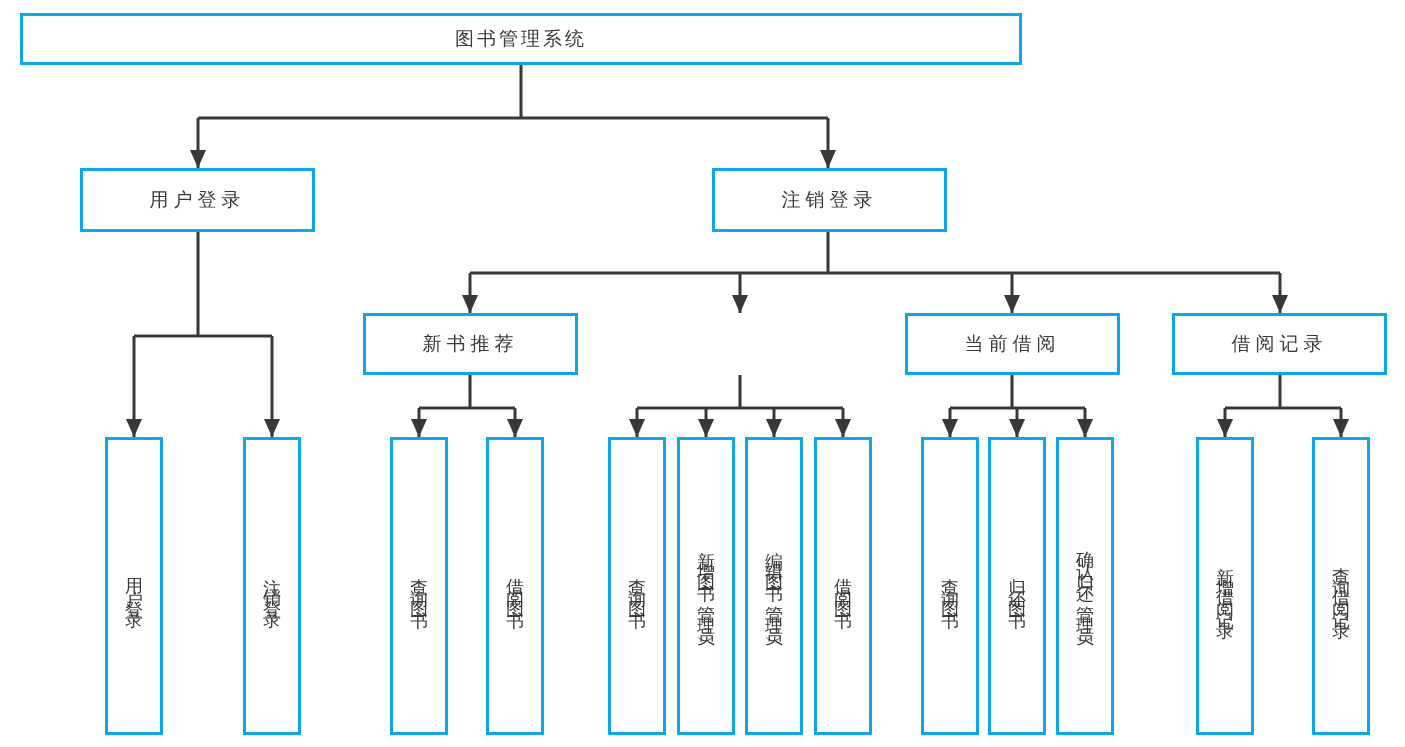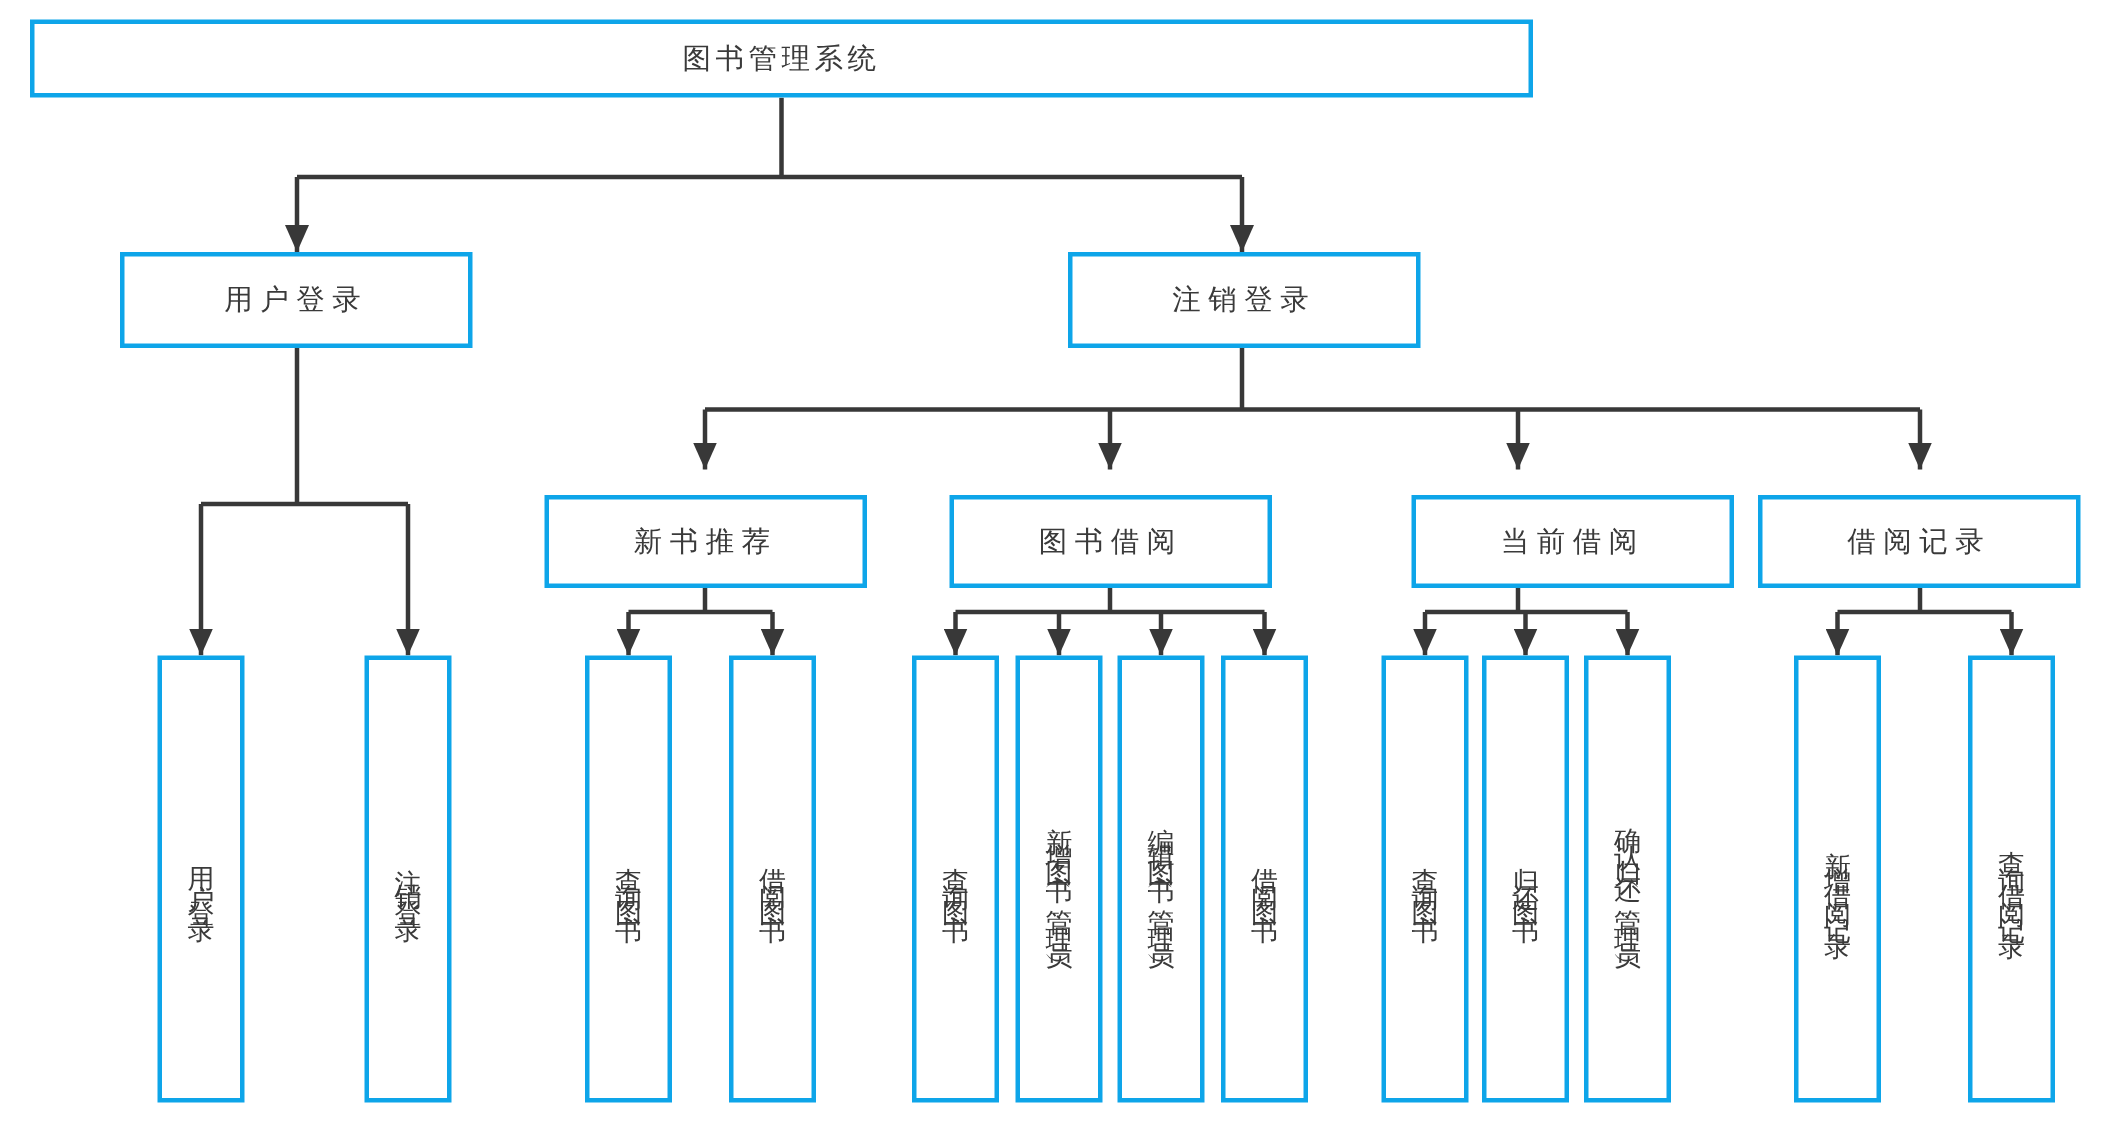--- a/index.html
+++ b/index.html
@@ -14,21 +14,21 @@
     display:flex;align-items:center;justify-content:center;
   }
   .hlabel{font-size:19px;letter-spacing:5px;white-space:nowrap;color:#3a3a3a;}
   .root-label{font-size:19px;letter-spacing:3px;}
   .leaf{width:58px;height:298px;top:437px;}
   .vtext{
     writing-mode:vertical-rl;text-orientation:mixed;
     font-size:18px;line-height:1;letter-spacing:11px;color:#3a3a3a;white-space:nowrap;
   }
   .l2box{width:235px;height:64px;top:168px;}
-  .l3box{width:215px;height:62px;top:330px;}
+  .l3box{width:215px;height:62px;top:313px;}
   .watermark{
     position:absolute;right:5px;bottom:6px;font-size:18px;letter-spacing:1px;
     color:#b5aaaa;text-shadow:1px 1px 0 rgba(224,130,130,0.35);white-space:nowrap;
   }
 </style>
 </head>
 <body>
 
 <div class="stage">
 
@@ -80,24 +80,21 @@
   <div class="box l2box" style="left:80px;">
     <span class="hlabel">用户登录</span>
   </div>
   <div class="box l2box" style="left:712px;">
     <span class="hlabel">注销登录</span>
   </div>
 
   <div class="box l3box" style="left:363px;">
     <span class="hlabel">新书推荐</span>
   </div>
-  <div class="box l3box" style="left:633px;">
-    <span class="hlabel">图书借阅</span>
-  </div>
-  <div class="box l3box" style="left:905px;margin-left:36px;">
+  <div class="box l3box" style="left:905px;">
     <span class="hlabel">当前借阅</span>
   </div>
   <div class="box l3box" style="left:1172px;">
     <span class="hlabel">借阅记录</span>
   </div>
 
   <div class="box leaf" style="left:105px;">
     <span class="vtext">用户登录</span>
   </div>
   <div class="box leaf" style="left:243px;">

